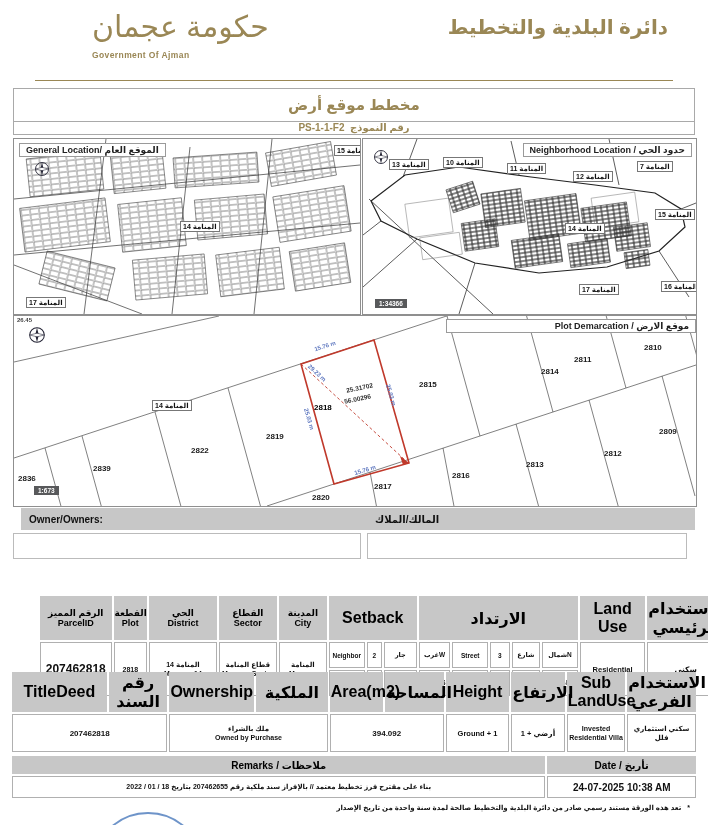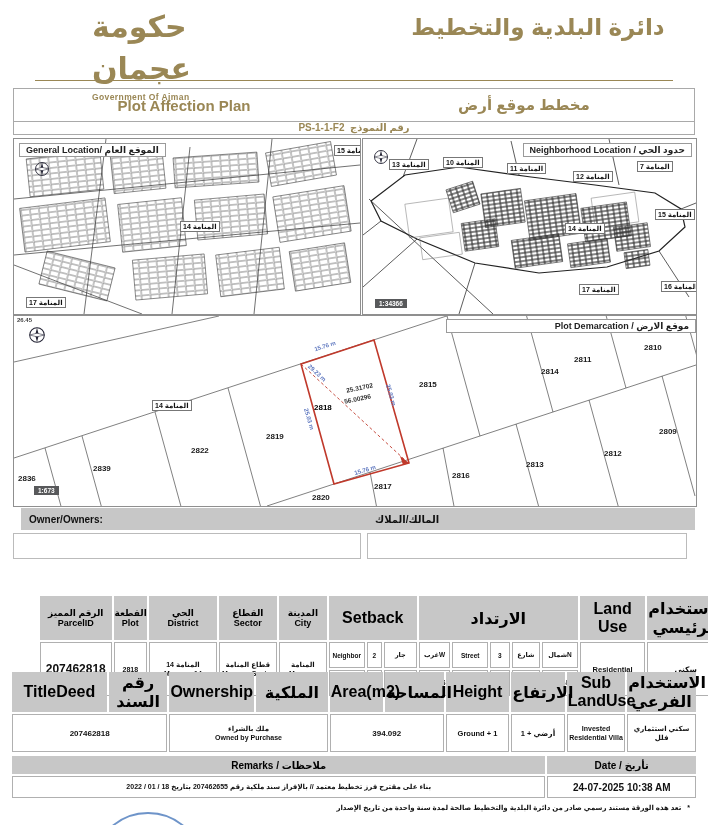--- a/index.html
+++ b/index.html
@@ -1,23 +1,23 @@
 <!DOCTYPE html>
 <html><head>
 <meta charset="utf-8">
 <style>
   html,body{margin:0;padding:0;background:#fff;}
   .page{position:relative;width:708px;height:825px;background:#fff;overflow:hidden;
         font-family:"Liberation Sans","DejaVu Sans",sans-serif;color:#111;}
   
   .gov-logo{position:absolute;left:92px;top:6px;width:190px;text-align:left;color:#9a8755;}
-  .gov-logo .callig{font-size:30px;font-weight:bold;line-height:42px;}
+  .gov-logo .callig{font-size:30px;font-weight:normal;line-height:42px;}
   .gov-logo .cap{font-size:8.5px;font-weight:bold;letter-spacing:.4px;margin-top:2px;}
   .dept-logo{position:absolute;right:40px;top:6px;width:260px;text-align:right;color:#9a8755;}
-  .dept-logo .callig{font-size:23px;font-weight:bold;line-height:42px;text-align:center;}
+  .dept-logo .callig{font-size:20px;font-weight:bold;line-height:42px;}
   .dept-logo .cap{font-size:9px;font-weight:bold;letter-spacing:.2px;margin-top:2px;}
   .gold-rule{position:absolute;left:35px;top:80px;width:638px;height:0;border-top:1.5px solid #9a8755;}
   
   .title-box{position:absolute;left:13px;top:88px;width:680px;height:32px;border:1px solid #a9a9a9;
              display:flex;align-items:center;}
   .title-box .half{flex:1;text-align:center;font-size:15px;font-weight:bold;color:#9a8755;}
   .form-strip{position:absolute;left:13px;top:121px;width:680px;height:13px;border:1px solid #a9a9a9;border-top:none;
               text-align:center;font-size:10px;font-weight:bold;color:#9a8755;line-height:13px;}
   
   .panel{position:absolute;border:1px solid #8f8f8f;background:#fff;overflow:hidden;}
@@ -64,21 +64,20 @@
   <div class="gov-logo">
     <div class="callig">حكومة عجمان</div>
     <div class="cap">Government Of Ajman</div>
   </div>
   <div class="dept-logo">
     <div class="callig">دائرة البلدية والتخطيط</div>
   </div>
   <div class="gold-rule"></div>
 
   <div class="title-box">
-    <div class="half">Plot Affection Plan</div>
     <div class="half" dir="rtl">مخطط موقع أرض</div>
   </div>
   <div class="form-strip" dir="rtl">
     <span>رقم النموذج</span>&nbsp;
     <span>PS-1-1-F2</span>
   </div>
 
   <div class="panel" style="left:13px;top:138px;width:346px;height:175px;">
     <svg width="346" height="175">
       <defs>

